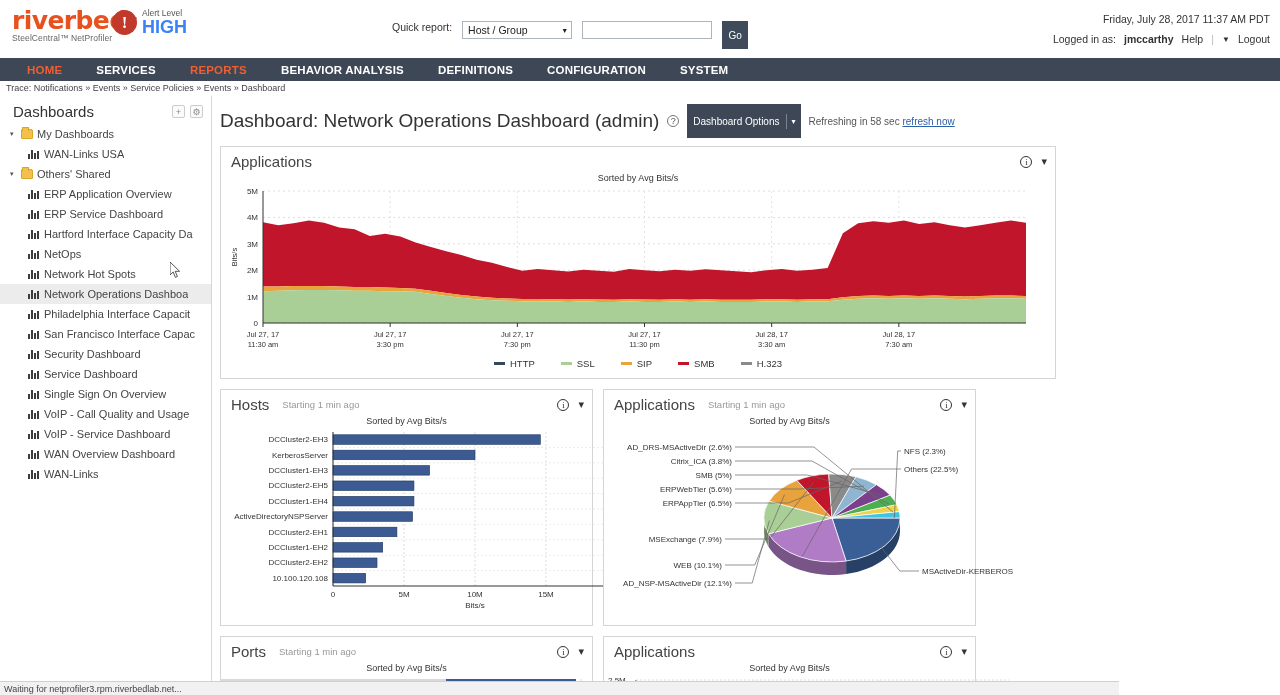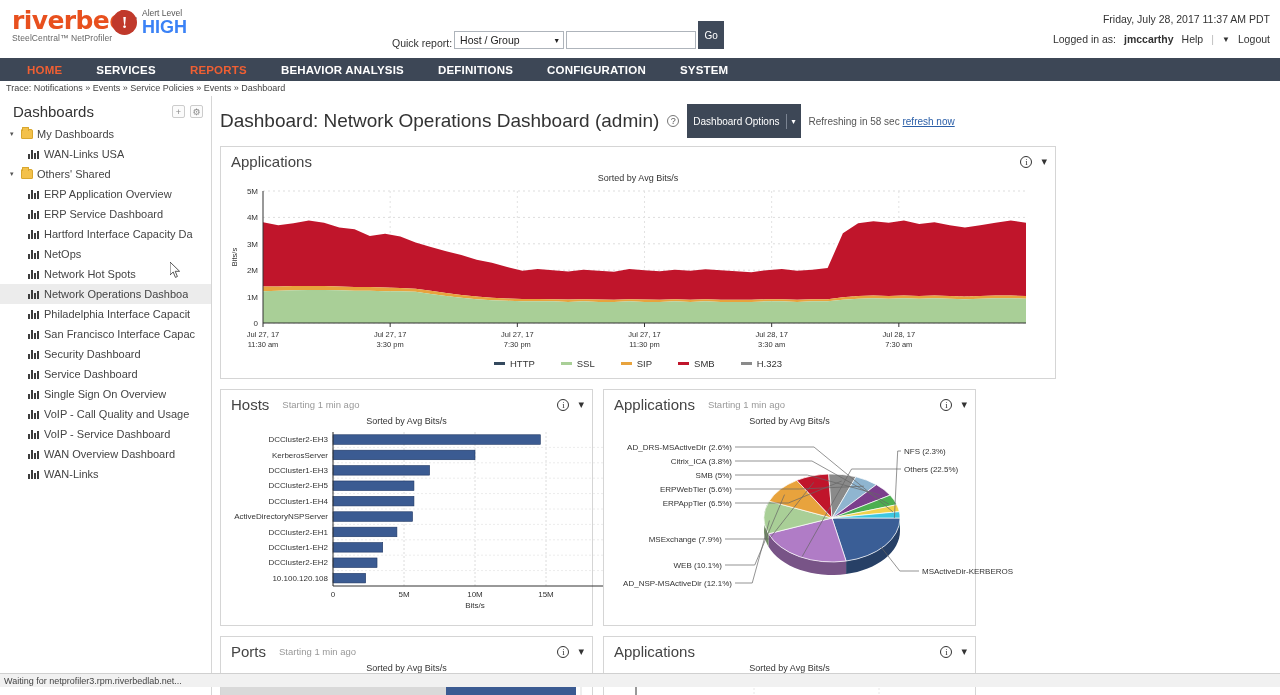--- a/index.html
+++ b/index.html
@@ -18,21 +18,21 @@
   .logo-block { position: absolute; left: 12px; top: 6px; }
   .logo-word { font-size: 25px; font-weight: bold; color: #e8501e; letter-spacing: -0.6px; line-height: 26px; font-family: "DejaVu Sans", sans-serif; }
   .logo-sub { font-size: 8.5px; color: #666; letter-spacing: 0.1px; margin-top: -1px; }
   .logo-caret { display:inline-block; margin-left: 6px; font-size: 9px; color:#666; vertical-align: 7px;}
   .alert-block { position: absolute; left: 112px; top: 9px; display: flex; align-items: center; gap: 5px; }
   .alert-ico { width: 25px; height: 25px; border-radius: 50%; background: #c0392b; color: #fff;
     display:flex; align-items:center; justify-content:center; font-weight:bold; font-size:17px; font-family:"Liberation Serif",serif;}
   .alert-txt-top { font-size: 8.5px; color: #555; line-height: 9px; }
   .alert-txt-big { font-size: 18px; font-weight: bold; color: #3b82f6; line-height: 18px; }
 
-  .quick { position: absolute; left: 392px; top: 21px; display: flex; align-items: flex-end; gap: 2px; }
+  .quick { position: absolute; left: 392px; top: 21px; display: flex; align-items: flex-start; gap: 10px; }
   .quick-label { font-size: 10.5px; color: #333; }
   .qsel { width: 110px; height: 18px; font-size: 10.5px; border: 1px solid #aeb4bb; background:#fff;
     display:flex; align-items:center; justify-content:space-between; padding: 0 3px 0 5px; color:#222;}
   .qsel .cv { font-size: 7px; }
   .qinput { width: 130px; height: 18px; border: 1px solid #aeb4bb; background:#fff; }
   .qgo { width: 26px; height: 28px; background: #3f4a5a; color:#fff; font-size:10px;
     display:flex; align-items:center; justify-content:center; }
 
   .datetime { position:absolute; right: 10px; top: 13px; font-size: 10.5px; color:#333; }
   .userline { position:absolute; right: 10px; top: 33px; font-size: 10.5px; color:#333; display:flex; gap:8px; align-items:center;}
@@ -98,21 +98,21 @@
   .row2 { display:flex; gap:10px; margin-top: 10px; }
   .half { width: 373px; }
 
   svg { display:block; }
   .axl { font-size: 8px; fill: #333; font-family:"Liberation Sans", sans-serif;}
   .axl-sm { font-size: 7.5px; fill:#333; font-family:"Liberation Sans", sans-serif;}
   .legend { display:flex; justify-content:center; gap: 26px; padding: 5px 0 4px 0; font-size:9.5px; color:#333;}
   .lg { display:flex; align-items:center; gap:5px;}
   .lg i { width:11px; height:3px; display:block; }
 
-  .statusbar { position:absolute; left:0; bottom:8px; width:1280px; height: 14px; background:#f1f1f1;
+  .statusbar { position:absolute; left:0; bottom:0; width:1119px; height: 14px; background:#f1f1f1;
     border-top:1px solid #d0d0d0; font-size: 9px; color:#444; padding-left: 4px; line-height:14px;}
 </style>
 </head>
 <body>
 
 <div class="app">
 
   <div class="topbar">
     <div class="logo-block">
       <div class="logo-word"><span>riverbed</span><span class="logo-caret">▾</span></div>

